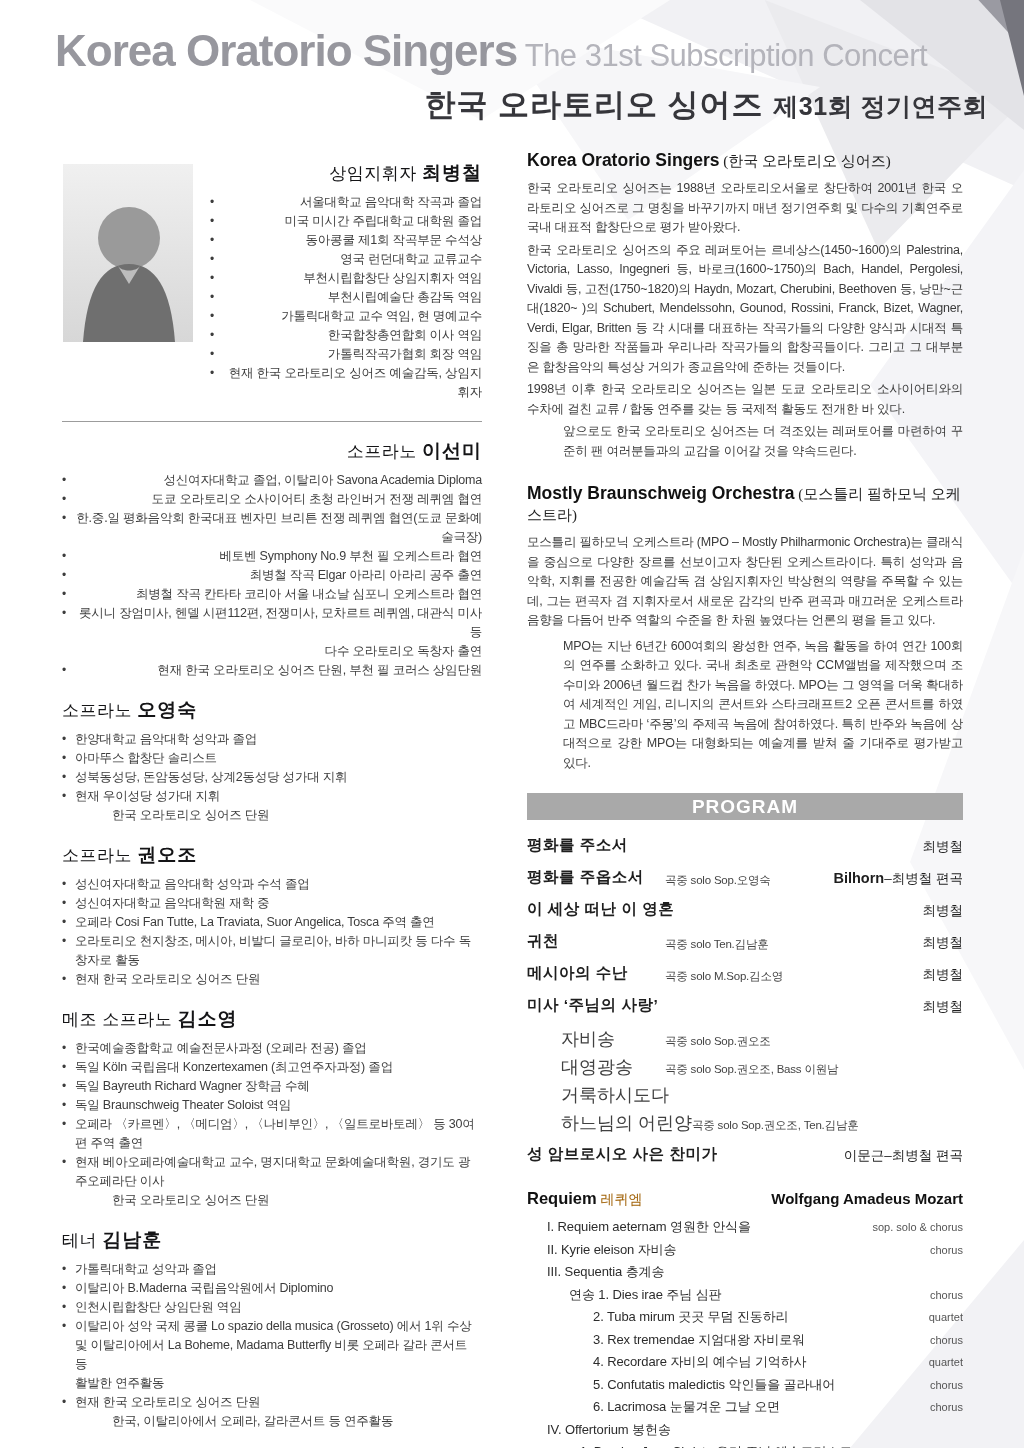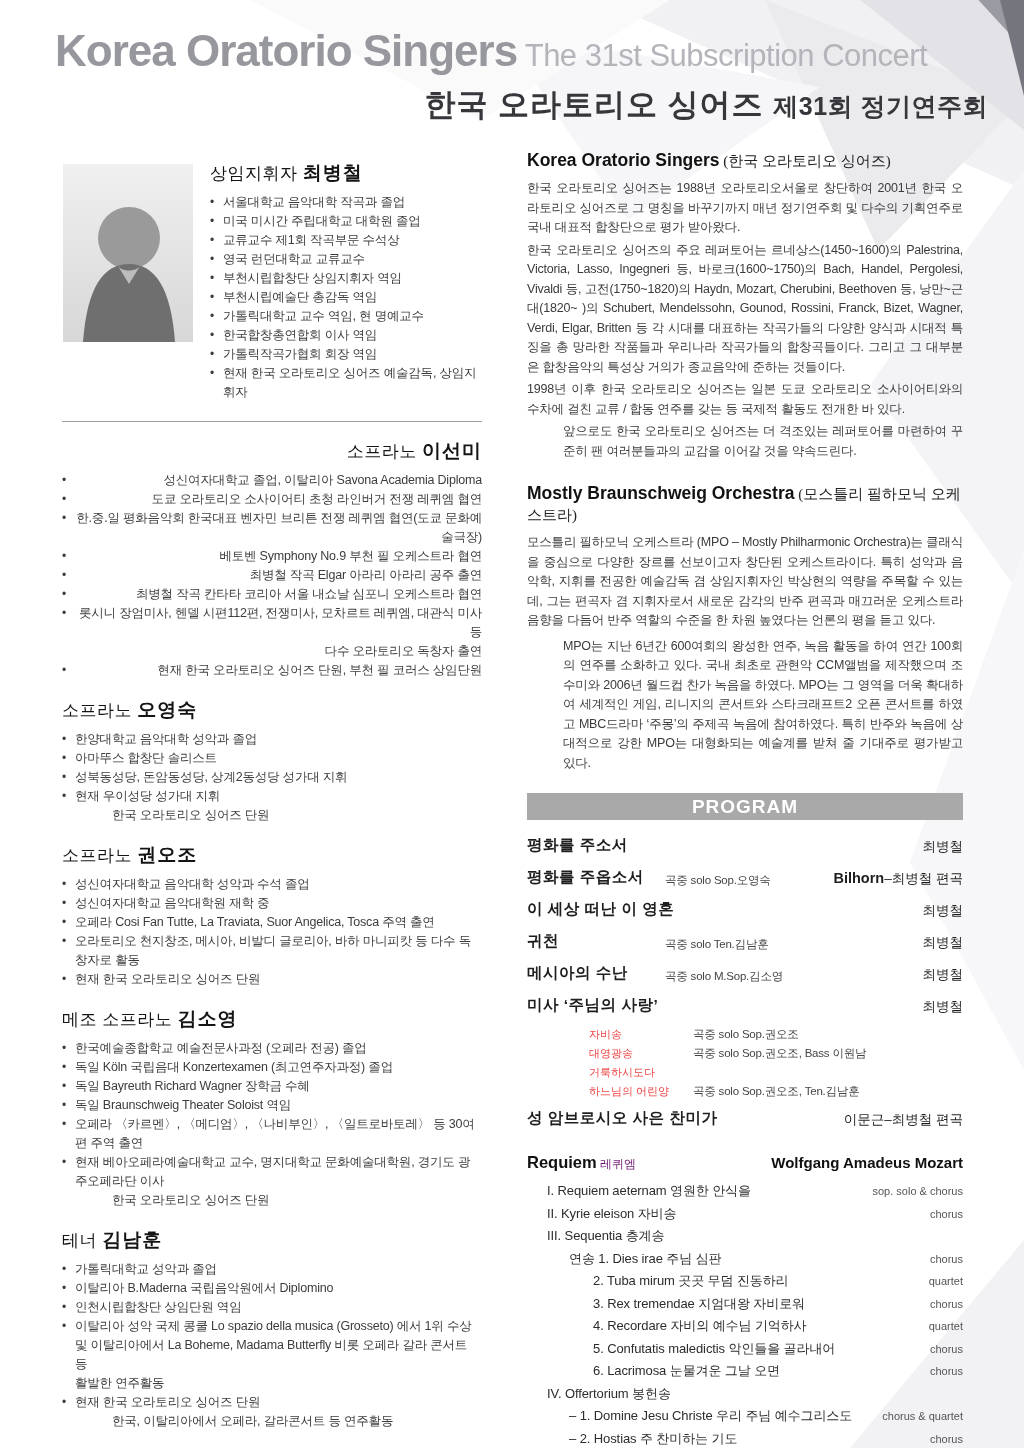--- a/index.html
+++ b/index.html
@@ -26,21 +26,21 @@
   
   .hdr-en{position:absolute;left:55px;top:26px;white-space:nowrap;}
   .hdr-en .t1{font-size:44px;font-weight:bold;color:#97979e;letter-spacing:-1px;}
   .hdr-en .t2{font-size:31px;font-weight:500;color:#b4b4bb;letter-spacing:-0.5px;}
   .hdr-ko{position:absolute;right:36px;top:84px;white-space:nowrap;color:#36363b;}
   .hdr-ko .k1{font-size:31px;font-weight:bold;letter-spacing:1px;}
   .hdr-ko .k2{font-size:25px;font-weight:bold;letter-spacing:0.5px;}
 
   
   .col-left{position:absolute;left:62px;top:160px;width:420px;}
-  .conductor{position:relative;min-height:188px;}
+  .conductor{position:relative;min-height:188px;text-align:right;}
   .photo{position:absolute;left:1px;top:4px;width:130px;height:178px;overflow:hidden;background:#e7e7e7;}
   .conductor-body{margin-left:148px;}
   .profile-h{margin:0 0 7px 0;font-weight:normal;color:#141416;}
   .profile-h .role{font-size:17px;letter-spacing:0.5px;}
   .profile-h .pname{font-size:19px;font-weight:bold;letter-spacing:1px;}
   .bio-line{position:relative;padding-left:13px;font-size:12.5px;line-height:19px;color:#3c3c3c;letter-spacing:-0.2px;}
   .bio-line::before{content:"\2022";position:absolute;left:0;top:0;font-size:12px;color:#3c3c3c;}
   .bio-line.cont::before,.bio-line.cont2::before{content:"";}
   .bio-line.cont2{padding-left:50px;}
   .divider{border:none;border-top:1px solid #9c9c9c;margin:19px 0 16px 0;width:100%;}
@@ -60,27 +60,27 @@
     font-size:19px;font-weight:bold;text-align:center;letter-spacing:1px;}
 
   .prog{margin-top:15px;}
   .prog-row{display:flex;align-items:baseline;}
   .prog-row.main{margin-bottom:11px;align-items:flex-end;}
   .prog-row.main .prog-title{font-size:15.5px;font-weight:bold;color:#1e1e1e;min-width:138px;letter-spacing:0.5px;}
   .prog-solo{flex:1;font-size:11.5px;color:#444;letter-spacing:-0.2px;}
   .prog-comp{font-size:13.5px;color:#1e1e1e;white-space:nowrap;}
   .prog-comp b{font-size:14.5px;}
   .prog-row.sub{padding-left:34px;margin-bottom:4px;}
-  .prog-row.sub .prog-title{font-size:11px;font-weight:normal;color:#ef4444;min-width:104px;margin-left:28px;}
+  .prog-row.sub .prog-title{font-size:18px;font-weight:normal;color:#404040;min-width:104px;}
   .prog-row.wide{margin-top:9px;}
 
   .req{margin-top:24px;}
   .req-head{display:flex;justify-content:space-between;align-items:baseline;margin-bottom:9px;}
   .req-title{font-size:16.5px;font-weight:bold;color:#111;}
-  .req-title .ko{font-weight:normal;font-size:12px;color:#701a75;}
+  .req-title .ko{font-weight:normal;font-size:14px;color:#a16207;}
   .req-comp{font-size:15px;font-weight:bold;color:#111;}
   .req-row{display:flex;align-items:baseline;margin-bottom:4.5px;}
   .req-label{flex:1;font-size:13px;color:#2c2c2c;letter-spacing:-0.1px;}
   .req-voice{font-size:11px;color:#555;white-space:nowrap;}
   .req-row.l1{padding-left:20px;}
   .req-row.l2{padding-left:42px;}
   .req-row.l3{padding-left:66px;}
 </style>
 </head>
 <body>
@@ -129,21 +129,21 @@
 
           <div class="bio-line">
             <span class="bio-text">서울대학교 음악대학 작곡과 졸업</span>
           </div>
 
           <div class="bio-line">
             <span class="bio-text">미국 미시간 주립대학교 대학원 졸업</span>
           </div>
 
           <div class="bio-line">
-            <span class="bio-text">교류교수 제1회 작곡부문 수석상</span>
+            <span class="bio-text">동아콩쿨 제1회 작곡부문 수석상</span>
           </div>
 
           <div class="bio-line">
             <span class="bio-text">영국 런던대학교 교류교수</span>
           </div>
 
           <div class="bio-line">
             <span class="bio-text">부천시립합창단 상임지휘자 역임</span>
           </div>
 

